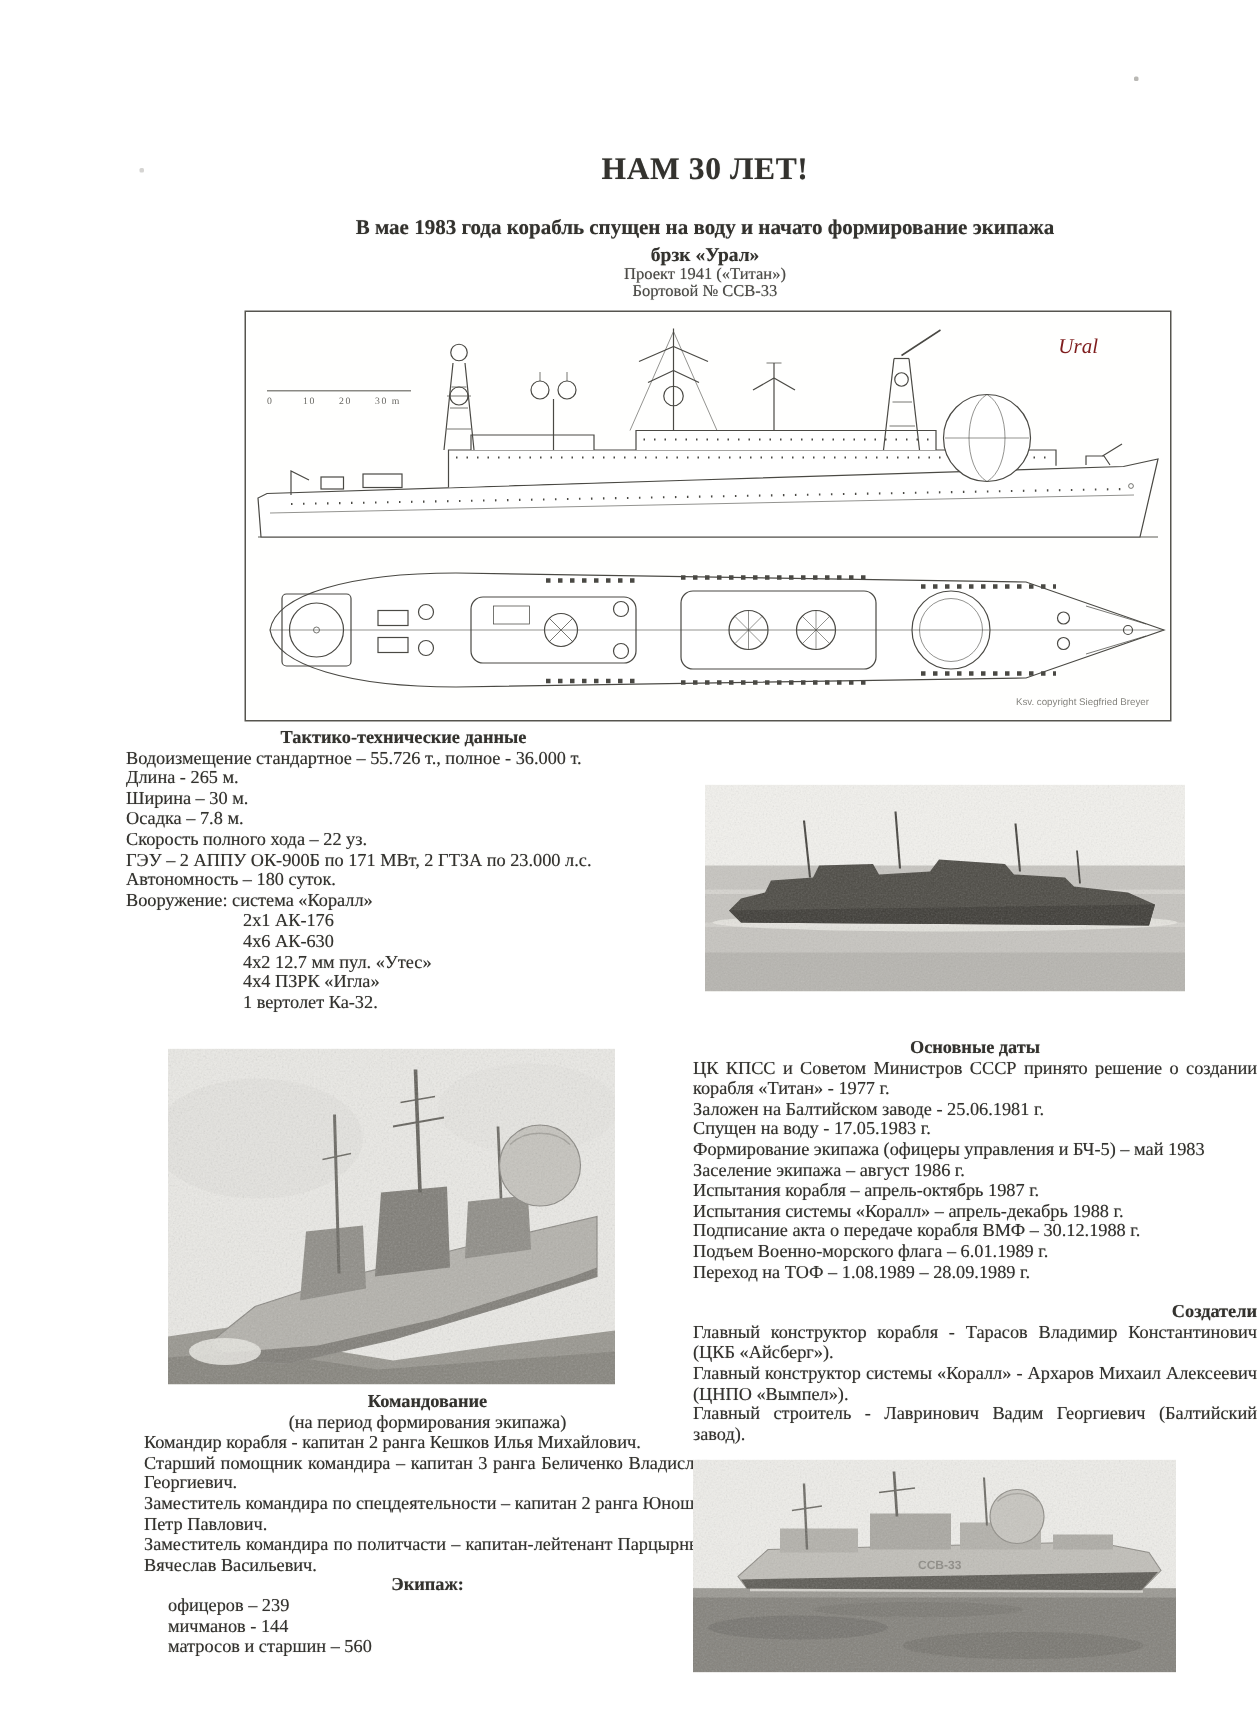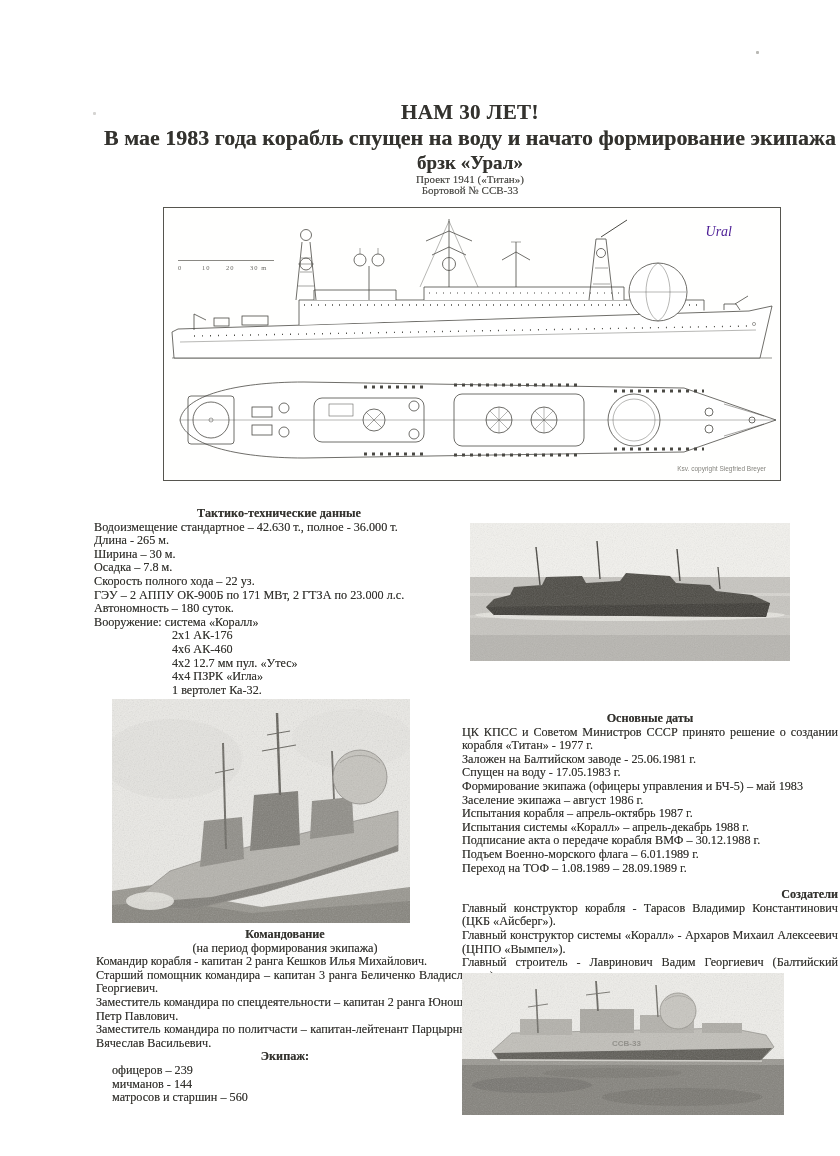--- a/index.html
+++ b/index.html
@@ -6,41 +6,41 @@
   body{
     width:840px;height:1156px;background:#ffffff;position:relative;overflow:hidden;
     font-family:"Liberation Serif","DejaVu Serif",serif;color:#33322e;
   }
   .abs{position:absolute;}
   .softink{text-shadow:0 0 .5px rgba(55,54,50,.55);}
 
   
   .hdr{left:100px;top:100px;width:740px;text-align:center;}
   .hdr .title{font-size:21px;font-weight:bold;letter-spacing:.4px;text-align:center;}
-  .hdr .sub{font-size:22px;font-weight:bold;margin-top:0;}
-  .hdr .sub2{font-size:19px;font-weight:bold;margin-top:1px;}
+  .hdr .sub{font-size:14px;font-weight:bold;margin-top:20px;}
+  .hdr .sub2{font-size:13px;font-weight:bold;margin-top:1px;}
   .hdr .proj{font-size:11px;color:#4c4b47;line-height:10.5px;}
   .hdr .proj:first-of-type{margin-top:5px;}
 
   
   .panel{left:163px;top:207px;width:616px;height:272px;border:1px solid #56554f;background:#fffffe;}
   .panel svg{display:block;}
-  .ural{position:absolute;right:48px;top:16px;font-style:italic;font-size:14px;color:#4c1d95;margin-left:44px;}
+  .ural{position:absolute;right:48px;top:16px;font-style:italic;font-size:14px;color:#7f1d1d;margin-left:44px;}
   .scale{position:absolute;left:14px;top:52px;font-size:6.5px;color:#6a6964;letter-spacing:1px;}
   .scale .ticks{display:block;border-top:0.5px solid #8a8984;width:96px;height:2px;margin-bottom:1px;}
   .scale span{display:inline-block;width:24px;}
   .copy{position:absolute;right:14px;bottom:8px;font-size:6.5px;color:#85847e;font-family:"Liberation Sans",sans-serif;}
 
   
   .col{font-size:12.2px;line-height:13.6px;}
   .h{font-weight:bold;text-align:center;}
   .just{text-align:justify;}
-  .specs{left:94px;top:485px;width:370px;margin-top:22px;}
+  .specs{left:84px;top:485px;width:370px;}
   .specs .arm{padding-left:78px;}
-  .dates{left:462px;top:712px;width:376px;}
+  .dates{left:462px;top:692px;width:376px;}
   .creators-h{margin-top:13px;text-align:right;}
   .command{left:96px;top:928px;width:378px;}
   .crew-line{padding-left:16px;}
 
   
   .photo{overflow:hidden;}
   .ph1{left:470px;top:523px;width:320px;height:138px;}
   .ph2{left:112px;top:699px;width:298px;height:224px;}
   .ph3{left:462px;top:973px;width:322px;height:142px;font-weight:bold;}
 
@@ -167,30 +167,30 @@
       <circle cx="588" cy="212" r="3"></circle>
     </g>
   </svg>
   <span class="ural">Ural</span>
   <span class="scale"><i class="ticks"></i><span>0</span><span>10</span><span>20</span><span>30 m</span></span>
   <span class="copy">Ksv.  copyright Siegfried Breyer</span>
 </div>
 
 <div class="abs col specs softink">
   <div class="h">Тактико-технические данные</div>
-  <div>Водоизмещение стандартное – 42.630 т., полное - 36.000 т.</div>
+  <div>Водоизмещение стандартное – 55.726 т., полное - 36.000 т.</div>
   <div>Длина - 265 м.</div>
   <div>Ширина – 30 м.</div>
   <div>Осадка – 7.8 м.</div>
   <div>Скорость полного хода – 22 уз.</div>
   <div>ГЭУ – 2 АППУ ОК-900Б по 171 МВт, 2 ГТЗА по 23.000 л.с.</div>
   <div>Автономность – 180 суток.</div>
   <div>Вооружение: система «Коралл»</div>
   <div class="arm">2х1  АК-176</div>
-  <div class="arm">4х6  АК-460</div>
+  <div class="arm">4х6  АК-630</div>
   <div class="arm">4х2  12.7 мм пул. «Утес»</div>
   <div class="arm">4х4 ПЗРК «Игла»</div>
   <div class="arm">1 вертолет Ка-32.</div>
 </div>
 
 <div class="abs photo ph1">
   <svg width="320" height="138" viewBox="0 0 320 138">
     <defs>
       <filter id="gr1" x="0" y="0" width="100%" height="100%">
         <feTurbulence type="fractalNoise" baseFrequency="0.9" numOctaves="2" stitchTiles="stitch"></feTurbulence>

